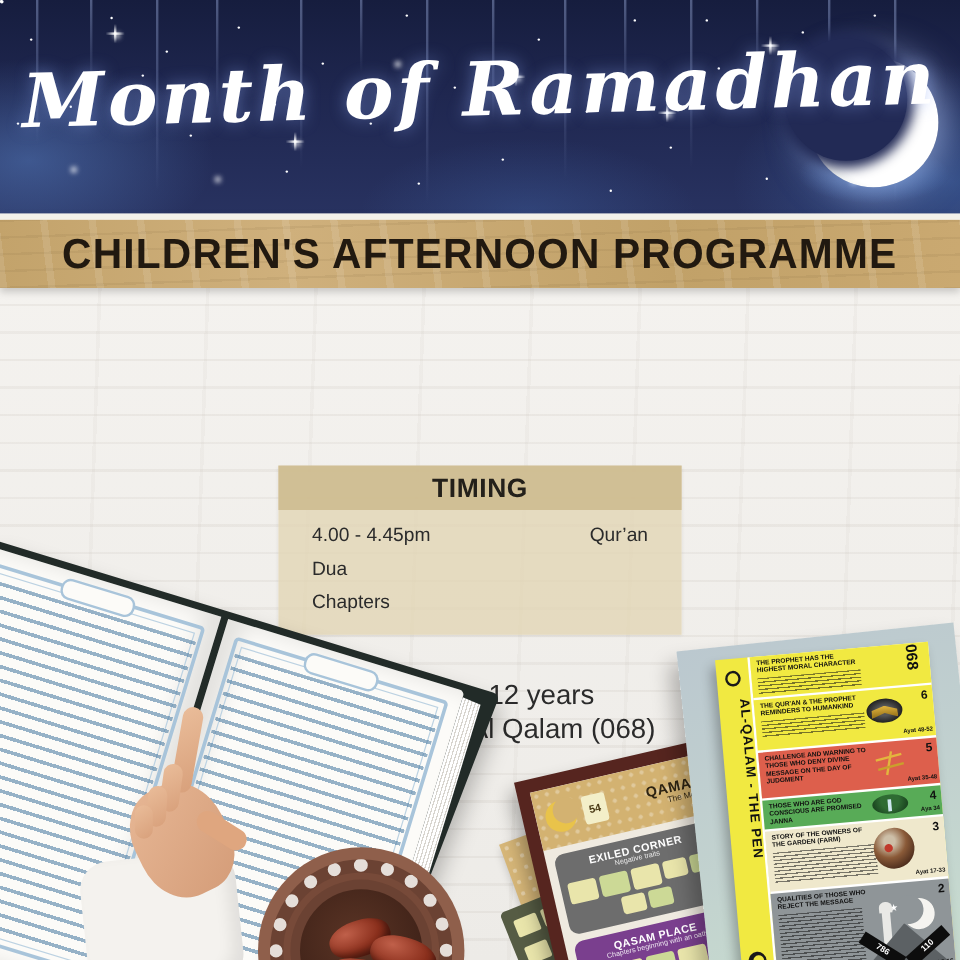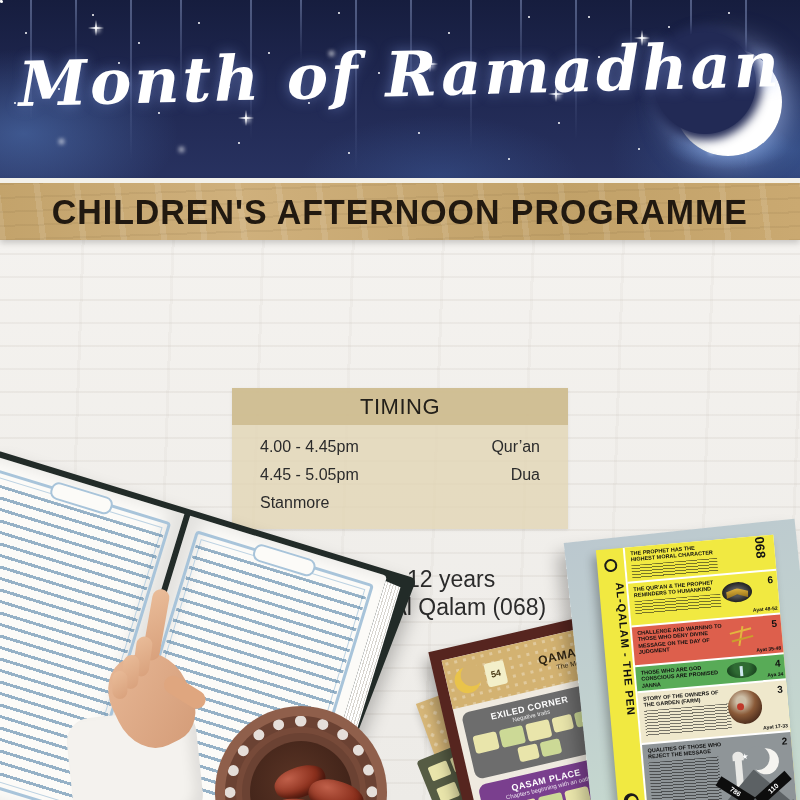--- a/index.html
+++ b/index.html
@@ -57,21 +57,21 @@
     box-shadow:0 3px 6px rgba(0,0,0,.18);}
   .banner-text{font-size:35px;font-weight:bold;color:#211910;letter-spacing:1px;transform:scaleX(.97);white-space:nowrap;}
   
   .intro{position:absolute;left:0;top:278px;width:100%;text-align:center;
     font-size:28px;line-height:35px;color:#2b2b2b;letter-spacing:-.2px;}
   .sup{font-size:62%;position:relative;top:-.45em;}
   
   .timing{position:absolute;left:232px;top:388px;width:336px;
     background:rgba(226,213,180,.78);box-shadow:0 1px 3px rgba(0,0,0,.08);}
   .timing-head{height:37px;background:rgba(205,186,141,.85);display:flex;align-items:center;justify-content:center;
-    font-size:22px;font-weight:normal;color:#23201a;letter-spacing:.5px;}
+    font-size:22px;font-weight:bold;color:#23201a;letter-spacing:.5px;}
   .timing-body{padding:8px 28px 12px 28px;}
   .trow{display:flex;justify-content:space-between;font-size:16px;line-height:28px;color:#2b2b2b;}
   
   .details{position:absolute;left:0;top:565px;width:100%;text-align:center;
     font-size:23px;line-height:28px;color:#2b2b2b;}
   .details b{color:#1e1e1e;}
   
   .website{position:absolute;left:44px;top:750px;font-size:24px;color:#3a362f;z-index:40;letter-spacing:.3px;}
   
   .book{position:absolute;left:-70px;top:508px;width:420px;height:330px;transform:rotate(17deg);z-index:10;}
@@ -232,25 +232,24 @@
 
 
   <div class="timing">
     <div class="timing-head">TIMING</div>
     <div class="timing-body">
       <div class="trow">
         <span>4.00 - 4.45pm</span>
         <span>Qur’an</span>
       </div>
       <div class="trow">
-        <span>4.45 - 5.05pm</span>
         <span>Dua</span>
       </div>
       <div class="trow">
-        <span>Stanmore</span>
+        <span>Chapters</span>
       </div>
     </div>
   </div>
 
   <div class="details">
     <div><b>AGE:</b><span> 4 – 12 years</span></div>
     <div><b>TOPIC:</b><span> Sura Al Qalam (068)</span></div>
   </div>
 
   <div class="book">

